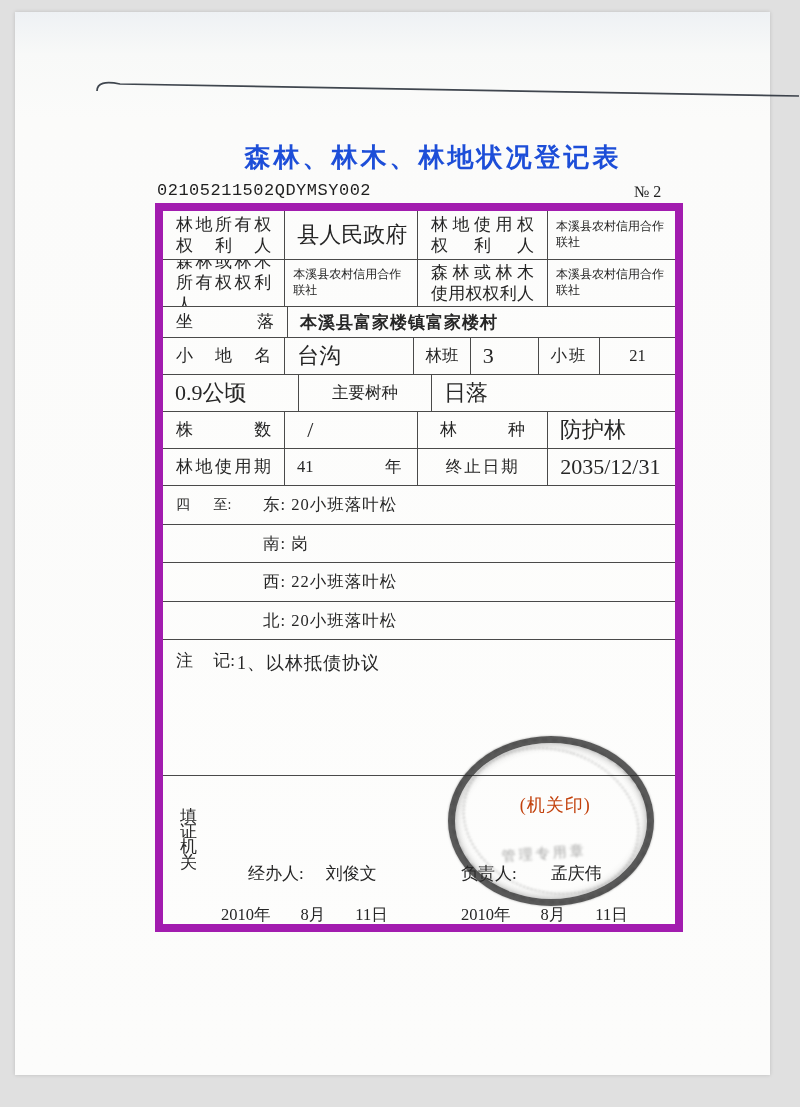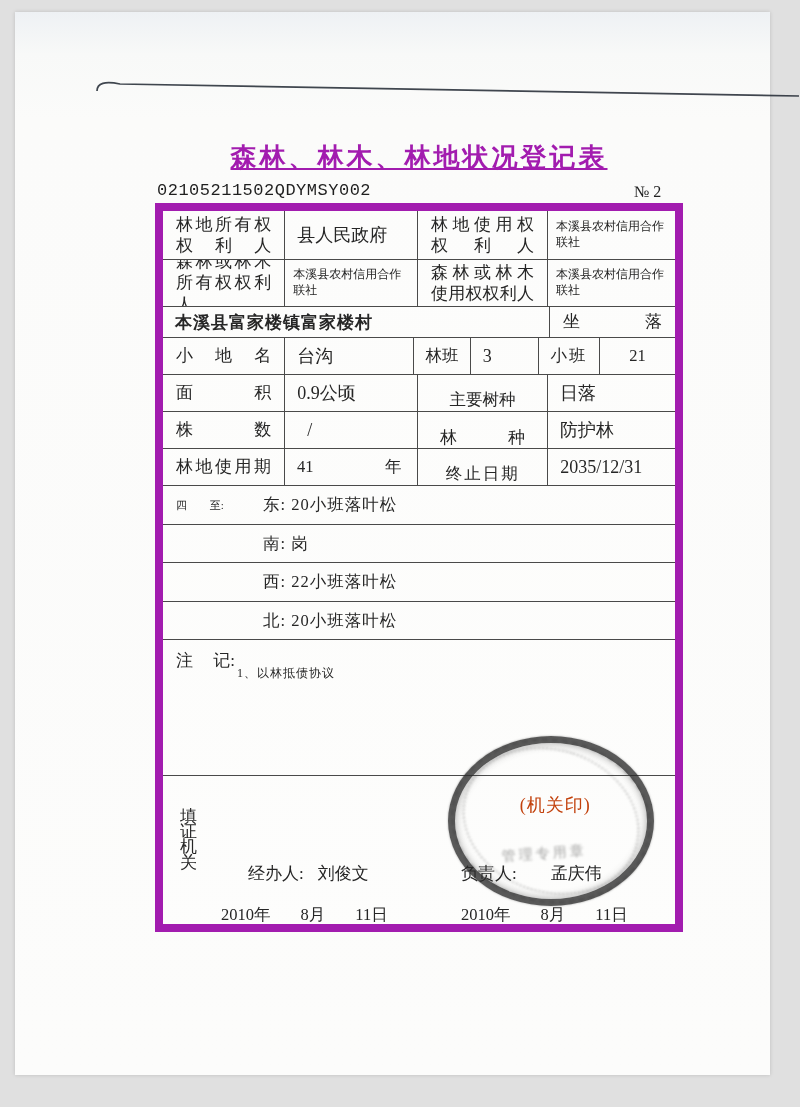--- a/index.html
+++ b/index.html
@@ -9,22 +9,22 @@
     font-family:"Liberation Serif", serif;
     color:#262626;
   }
   .sheet{
     position:absolute;left:15px;top:12px;width:755px;height:1063px;
     background:linear-gradient(180deg,#eef1f4 0%,#f8f9f8 4%,#fbfbfa 10%,#fcfcfb 100%);
     box-shadow:0 0 4px rgba(0,0,0,0.15);
   }
   .artifact-svg{position:absolute;left:0;top:0;width:800px;height:1107px;pointer-events:none;}
   .doc-title{
-    position:absolute;left:155px;top:140px;width:528px;height:36px;
-    font-size:26px;font-weight:700;text-align:center;letter-spacing:3px;color:#a21caf;text-decoration:underline;
+    position:absolute;left:169px;top:140px;width:528px;height:36px;
+    font-size:26px;font-weight:700;text-align:center;letter-spacing:3px;color:#1d4ed8;
   }
   .serial{
     position:absolute;left:157px;top:181px;
     font-family:"Liberation Mono", monospace;font-size:17px;letter-spacing:0.5px;color:#1f1f1f;
   }
   .sheet-no{position:absolute;left:634px;top:183px;font-size:16px;color:#1f1f1f;}
   .reg-table{
     position:absolute;left:155px;top:203px;width:528px;height:729px;
     border:8px solid #a21caf;box-sizing:border-box;
     display:flex;flex-direction:column;background:rgba(255,255,255,0.25);
@@ -32,30 +32,30 @@
   .tr{display:flex;border-bottom:1px solid #4a4a4a;box-sizing:border-box;flex:0 0 auto;}
   .tr:last-child{border-bottom:none;flex:1 1 auto;}
   .td{
     border-right:1px solid #4a4a4a;box-sizing:border-box;
     display:flex;align-items:center;overflow:hidden;
   }
   .td:last-child{border-right:none;}
   .td.col{flex-direction:column;justify-content:center;align-items:stretch;}
   .jl{display:block;width:100%;box-sizing:border-box;text-align:justify;text-align-last:justify;
       padding:0 13px;font-size:17px;line-height:1.25;}
-  .val{padding-left:12px;font-size:18px;}
+  .val{padding-left:12px;font-size:22px;}
   .small{font-size:12px;line-height:1.3;padding:2px 8px;}
   .ctr{justify-content:center;}
   .bold-val{font-weight:600;font-size:17px;letter-spacing:1px;}
   .wide-cell{position:relative;flex:1;align-items:center;display:flex;}
-  .side-label{position:absolute;left:13px;word-spacing:20px;font-size:11px;}
+  .side-label{position:absolute;left:13px;word-spacing:20px;font-size:14px;}
   .side-text{margin-left:100px;font-size:16.5px;letter-spacing:1px;}
   .note-row .wide-cell{align-items:flex-start;}
   .note-label{position:absolute;left:13px;top:9px;word-spacing:16px;font-size:17px;}
-  .note-text{margin-left:74px;margin-top:25px;font-size:12px;letter-spacing:1px;}
+  .note-text{margin-left:74px;margin-top:11px;font-size:18px;letter-spacing:1px;}
   .footer-cell{position:relative;flex:1;}
   .vlabel{
     position:absolute;left:14px;top:18px;height:142px;
     writing-mode:vertical-rl;text-orientation:upright;letter-spacing:15px;font-size:17px;
   }
   .sign-line{position:absolute;display:flex;font-size:17px;}
   .date-line{position:absolute;display:flex;font-size:16.5px;}
   .stamp{
     position:absolute;left:448px;top:736px;width:206px;height:170px;
     border:7px solid rgba(42,42,42,0.78);border-radius:50%;box-sizing:border-box;
@@ -72,21 +72,21 @@
   }
   .stamp-label{
     position:absolute;left:50%;top:50px;transform:translateX(-44%);
     font-size:18px;letter-spacing:1px;color:#c2410c;white-space:nowrap;filter:blur(0.3px);
   }
   .stamp-faint{
     position:absolute;left:50%;top:102px;transform:translateX(-58%) rotate(-4deg);
     font-size:14px;letter-spacing:3px;color:rgba(40,40,40,0.42);filter:blur(1px);white-space:nowrap;
   }
   
-  .w-c1{width:125px;} .w-c2{width:136px;} .w-c3{width:133px;align-items:flex-end;} .w-c4{width:130px;}
+  .w-c1{width:125px;} .w-c2{width:136px;} .w-c3{width:133px;} .w-c4{width:130px;}
   .r4-v{width:132px;} .r4-lb{width:58px;} .r4-lbv{width:70px;} .r4-sb{width:62px;} .r4-sbv{width:77px;}
   
   .h-r1{height:49px;} .h-r2{height:47px;} .h-r3{height:31px;} .h-r4{height:37px;}
   .h-r5{height:37px;} .h-r6{height:37px;} .h-r7{height:37px;}
   .h-s1{height:39px;} .h-s2{height:38px;} .h-s3{height:39px;} .h-s4{height:38px;}
   .h-note{height:136px;}
   .split{justify-content:space-between;padding:0 16px 0 12px;font-size:16.5px;}
 </style>
 </head>
 <body>
@@ -131,26 +131,26 @@
     <div class="td col w-c3">
       <span class="jl">森林或林木</span>
       <span class="jl">使用权权利人</span>
     </div>
     <div class="td w-c4">
       <span class="small">本溪县农村信用合作联社</span>
     </div>
   </div>
 
   <div class="tr h-r3">
+    <div class="td w-c1">
+      <span class="jl">坐落</span>
+    </div>
     <div class="td" style="flex:1;">
       <span class="val bold-val">本溪县富家楼镇富家楼村</span>
     </div>
-    <div class="td w-c1">
-      <span class="jl">坐落</span>
-    </div>
   </div>
 
   <div class="tr h-r4">
     <div class="td w-c1">
       <span class="jl">小地名</span>
     </div>
     <div class="td r4-v">
       <span class="val">台沟</span>
     </div>
     <div class="td r4-lb ctr">
@@ -161,23 +161,20 @@
     </div>
     <div class="td r4-sb ctr">
       <span style="font-size:16.5px;letter-spacing:2px;">小班</span>
     </div>
     <div class="td r4-sbv ctr">
       <span style="font-size:16.5px;">21</span>
     </div>
   </div>
 
   <div class="tr h-r5">
-    <div class="td w-c1">
-      <span class="jl">面积</span>
-    </div>
     <div class="td w-c2">
       <span class="val">0.9公顷</span>
     </div>
     <div class="td w-c3 ctr">
       <span style="font-size:16.5px;">主要树种</span>
     </div>
     <div class="td w-c4">
       <span class="val">日落</span>
     </div>
   </div>
@@ -239,21 +236,21 @@
     <div class="wide-cell">
       <span class="note-label">注 记:</span>
       <span class="note-text">1、以林抵债协议</span>
     </div>
   </div>
 
   <div class="tr">
     <div class="footer-cell">
       <span class="vlabel">填证机关</span>
 
-      <span class="sign-line" style="left:85px;top:86px;gap:14px;">
+      <span class="sign-line" style="left:85px;top:86px;gap:22px;">
         <span>经办人:</span>
         <span>刘俊文</span>
       </span>
 
       <span class="sign-line" style="left:298px;top:86px;gap:34px;">
         <span>负责人:</span>
         <span>孟庆伟</span>
       </span>
 
       <span class="date-line" style="left:58px;top:128px;gap:30px;">

